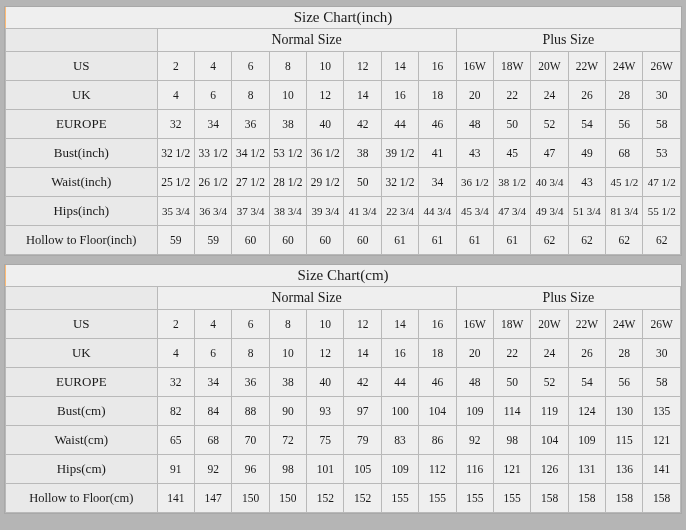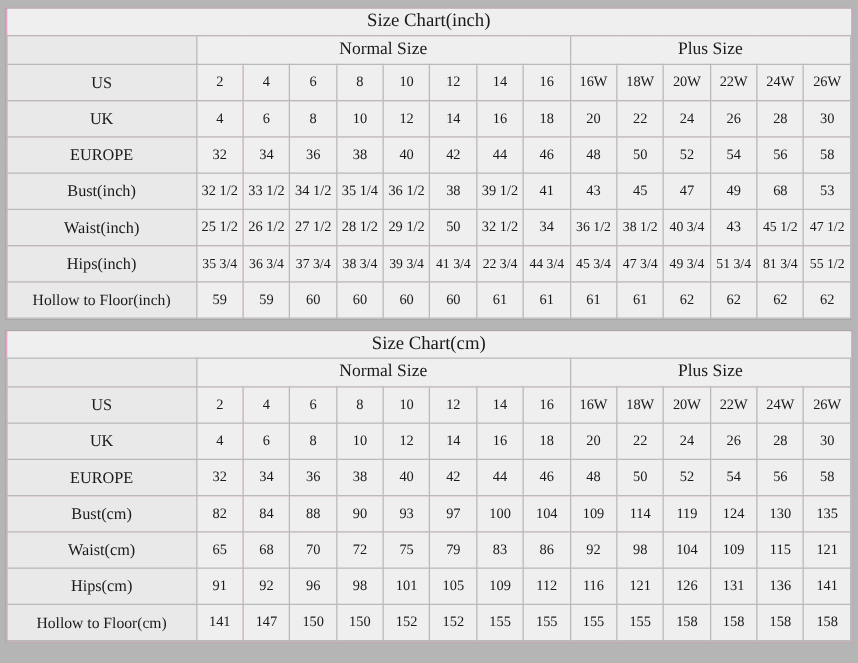--- a/index.html
+++ b/index.html
@@ -16,21 +16,21 @@
   .page {
     width: 686px;
     height: 530px;
     box-sizing: border-box;
     padding: 6px 4px 4px 4px;
     display: flex;
     flex-direction: column;
     gap: 8px;
   }
   .chart-block {
-    background: #f9a8d4;
+    background: #fdba74;
     border: 1px solid #a8a8a8;
     box-sizing: border-box;
   }
   table.size-table {
     border-collapse: collapse;
     width: 100%;
     table-layout: fixed;
   }
   table.size-table td {
     border: 1px solid #b9b9b9;
@@ -158,21 +158,21 @@
           <td class="data-cell">54</td>
           <td class="data-cell">56</td>
           <td class="data-cell">58</td>
         </tr>
 
         <tr>
           <td class="row-label">Bust(inch)</td>
           <td class="data-cell">32 1/2</td>
           <td class="data-cell">33 1/2</td>
           <td class="data-cell">34 1/2</td>
-          <td class="data-cell">35 1/4</td>
+          <td class="data-cell">53 1/2</td>
           <td class="data-cell">36 1/2</td>
           <td class="data-cell">38</td>
           <td class="data-cell">39 1/2</td>
           <td class="data-cell">41</td>
           <td class="data-cell">43</td>
           <td class="data-cell">45</td>
           <td class="data-cell">47</td>
           <td class="data-cell">49</td>
           <td class="data-cell">68</td>
           <td class="data-cell">53</td>

